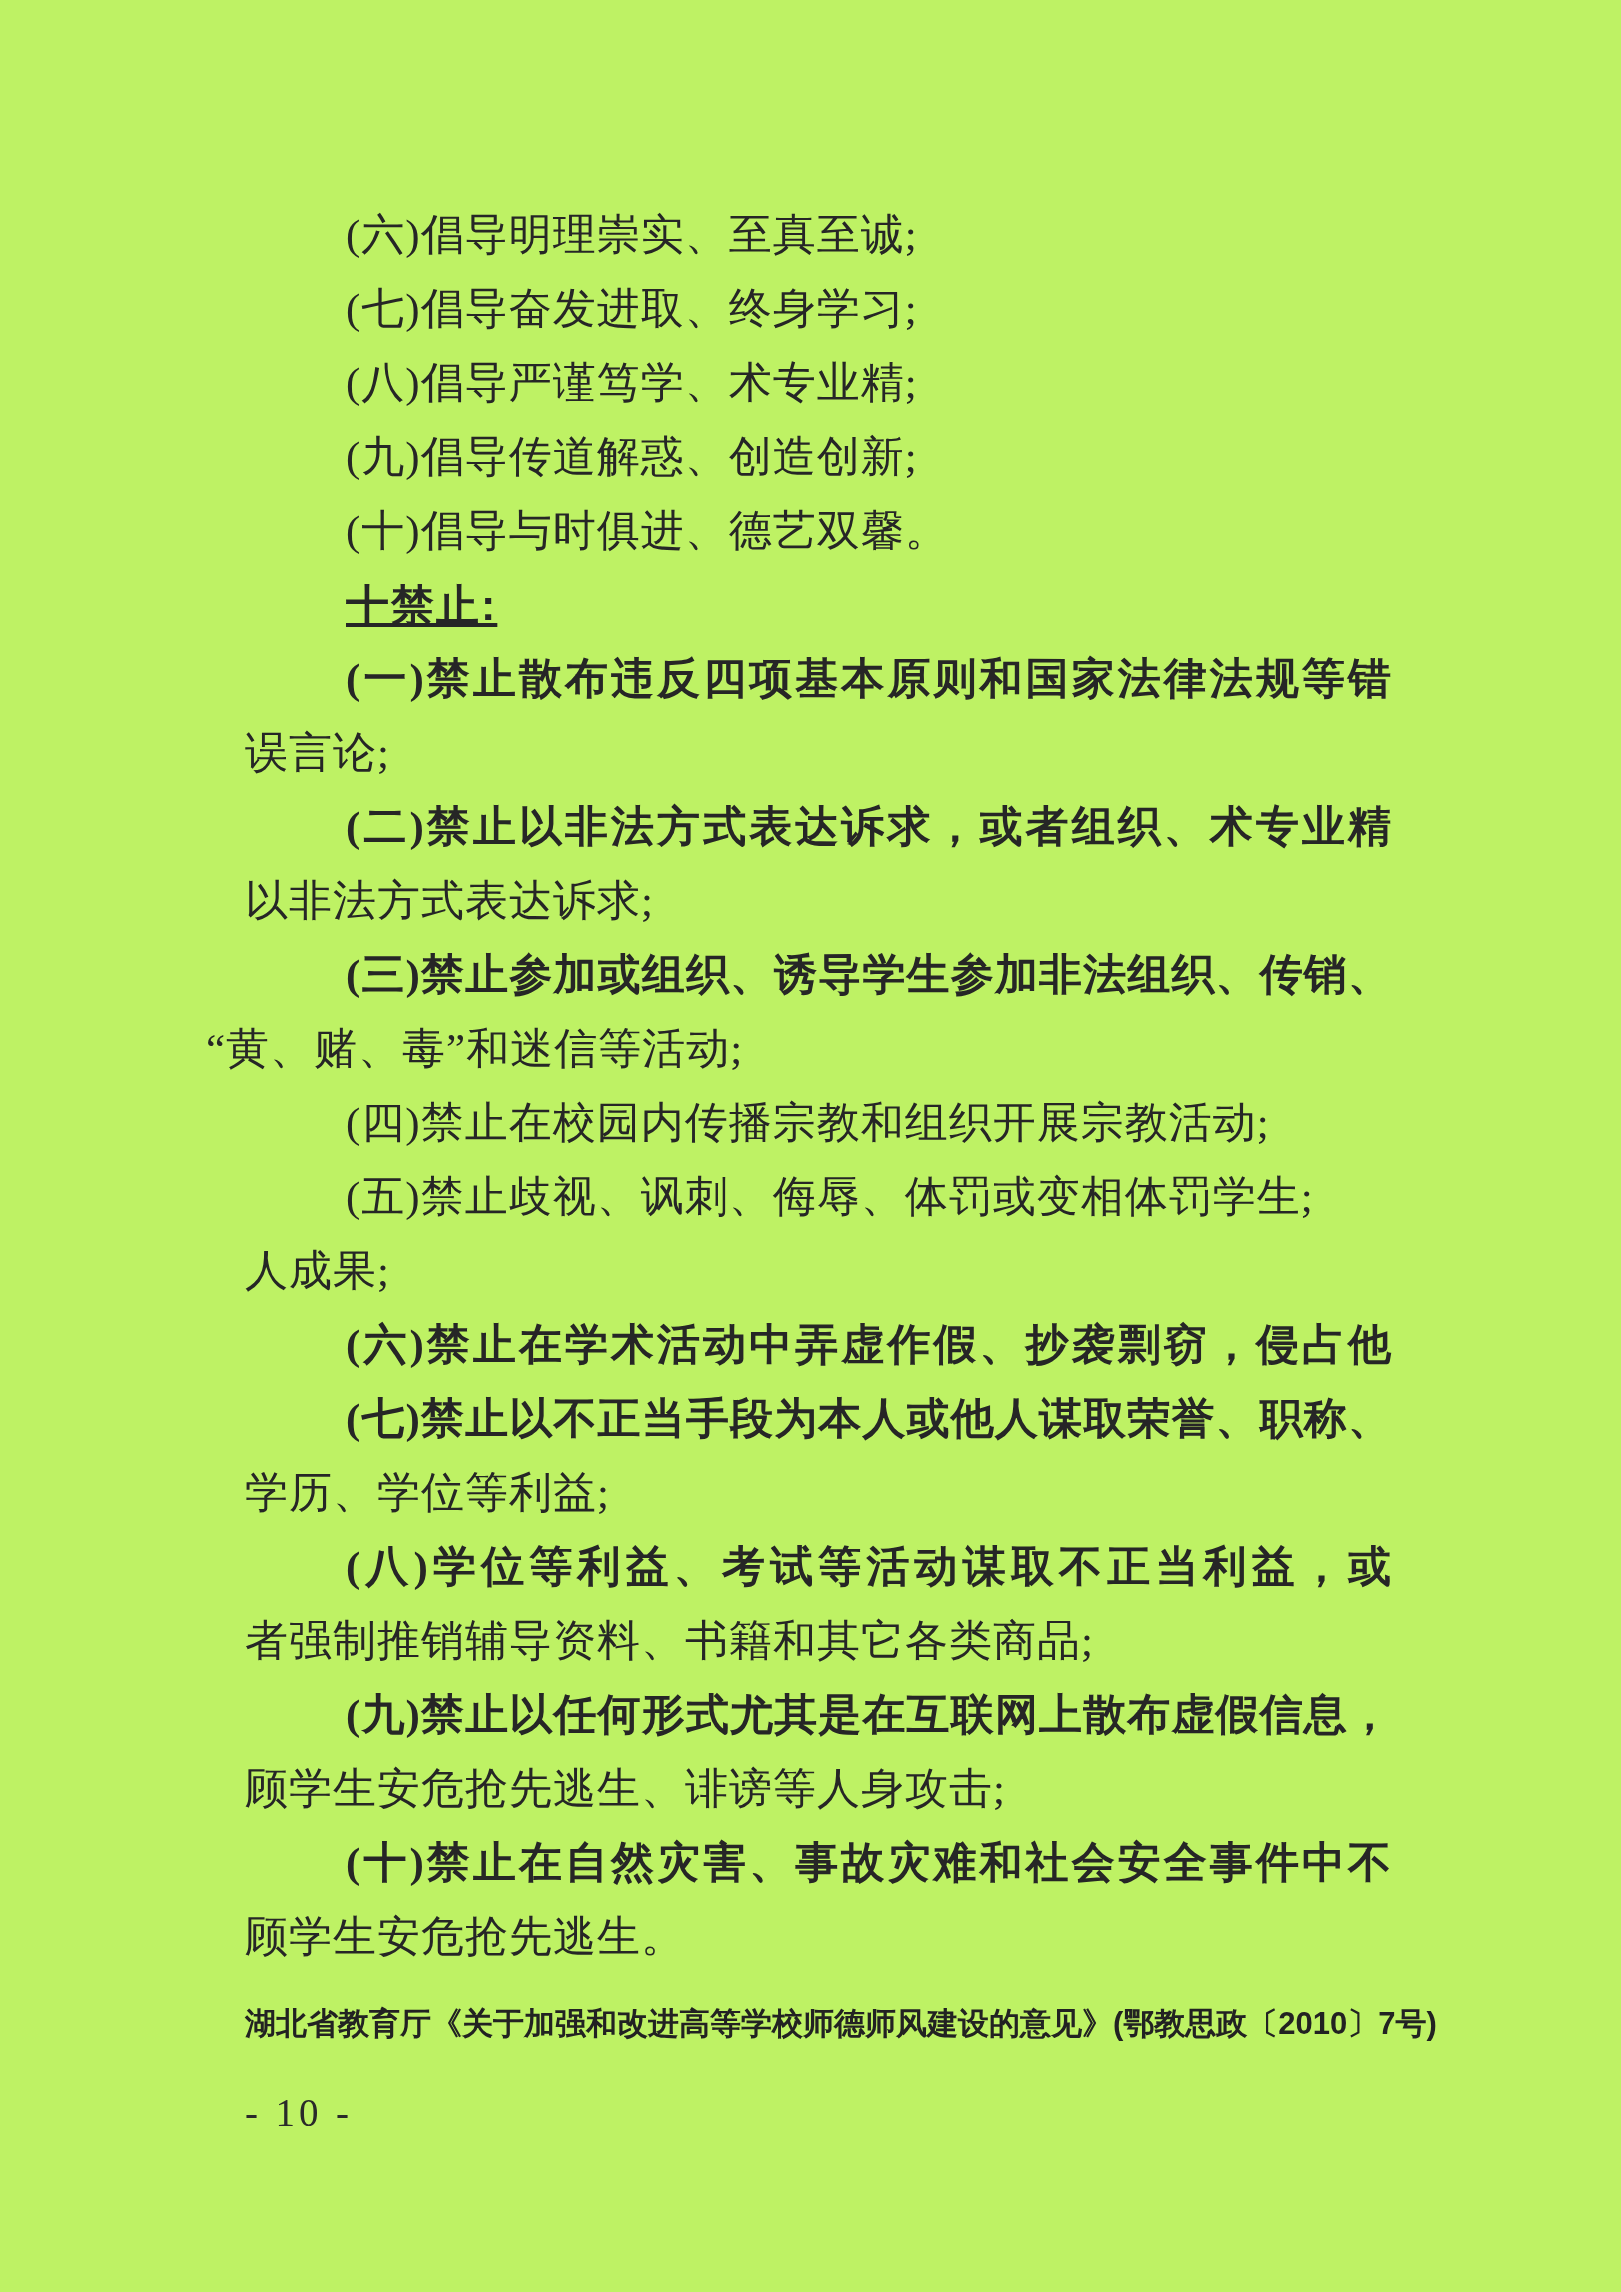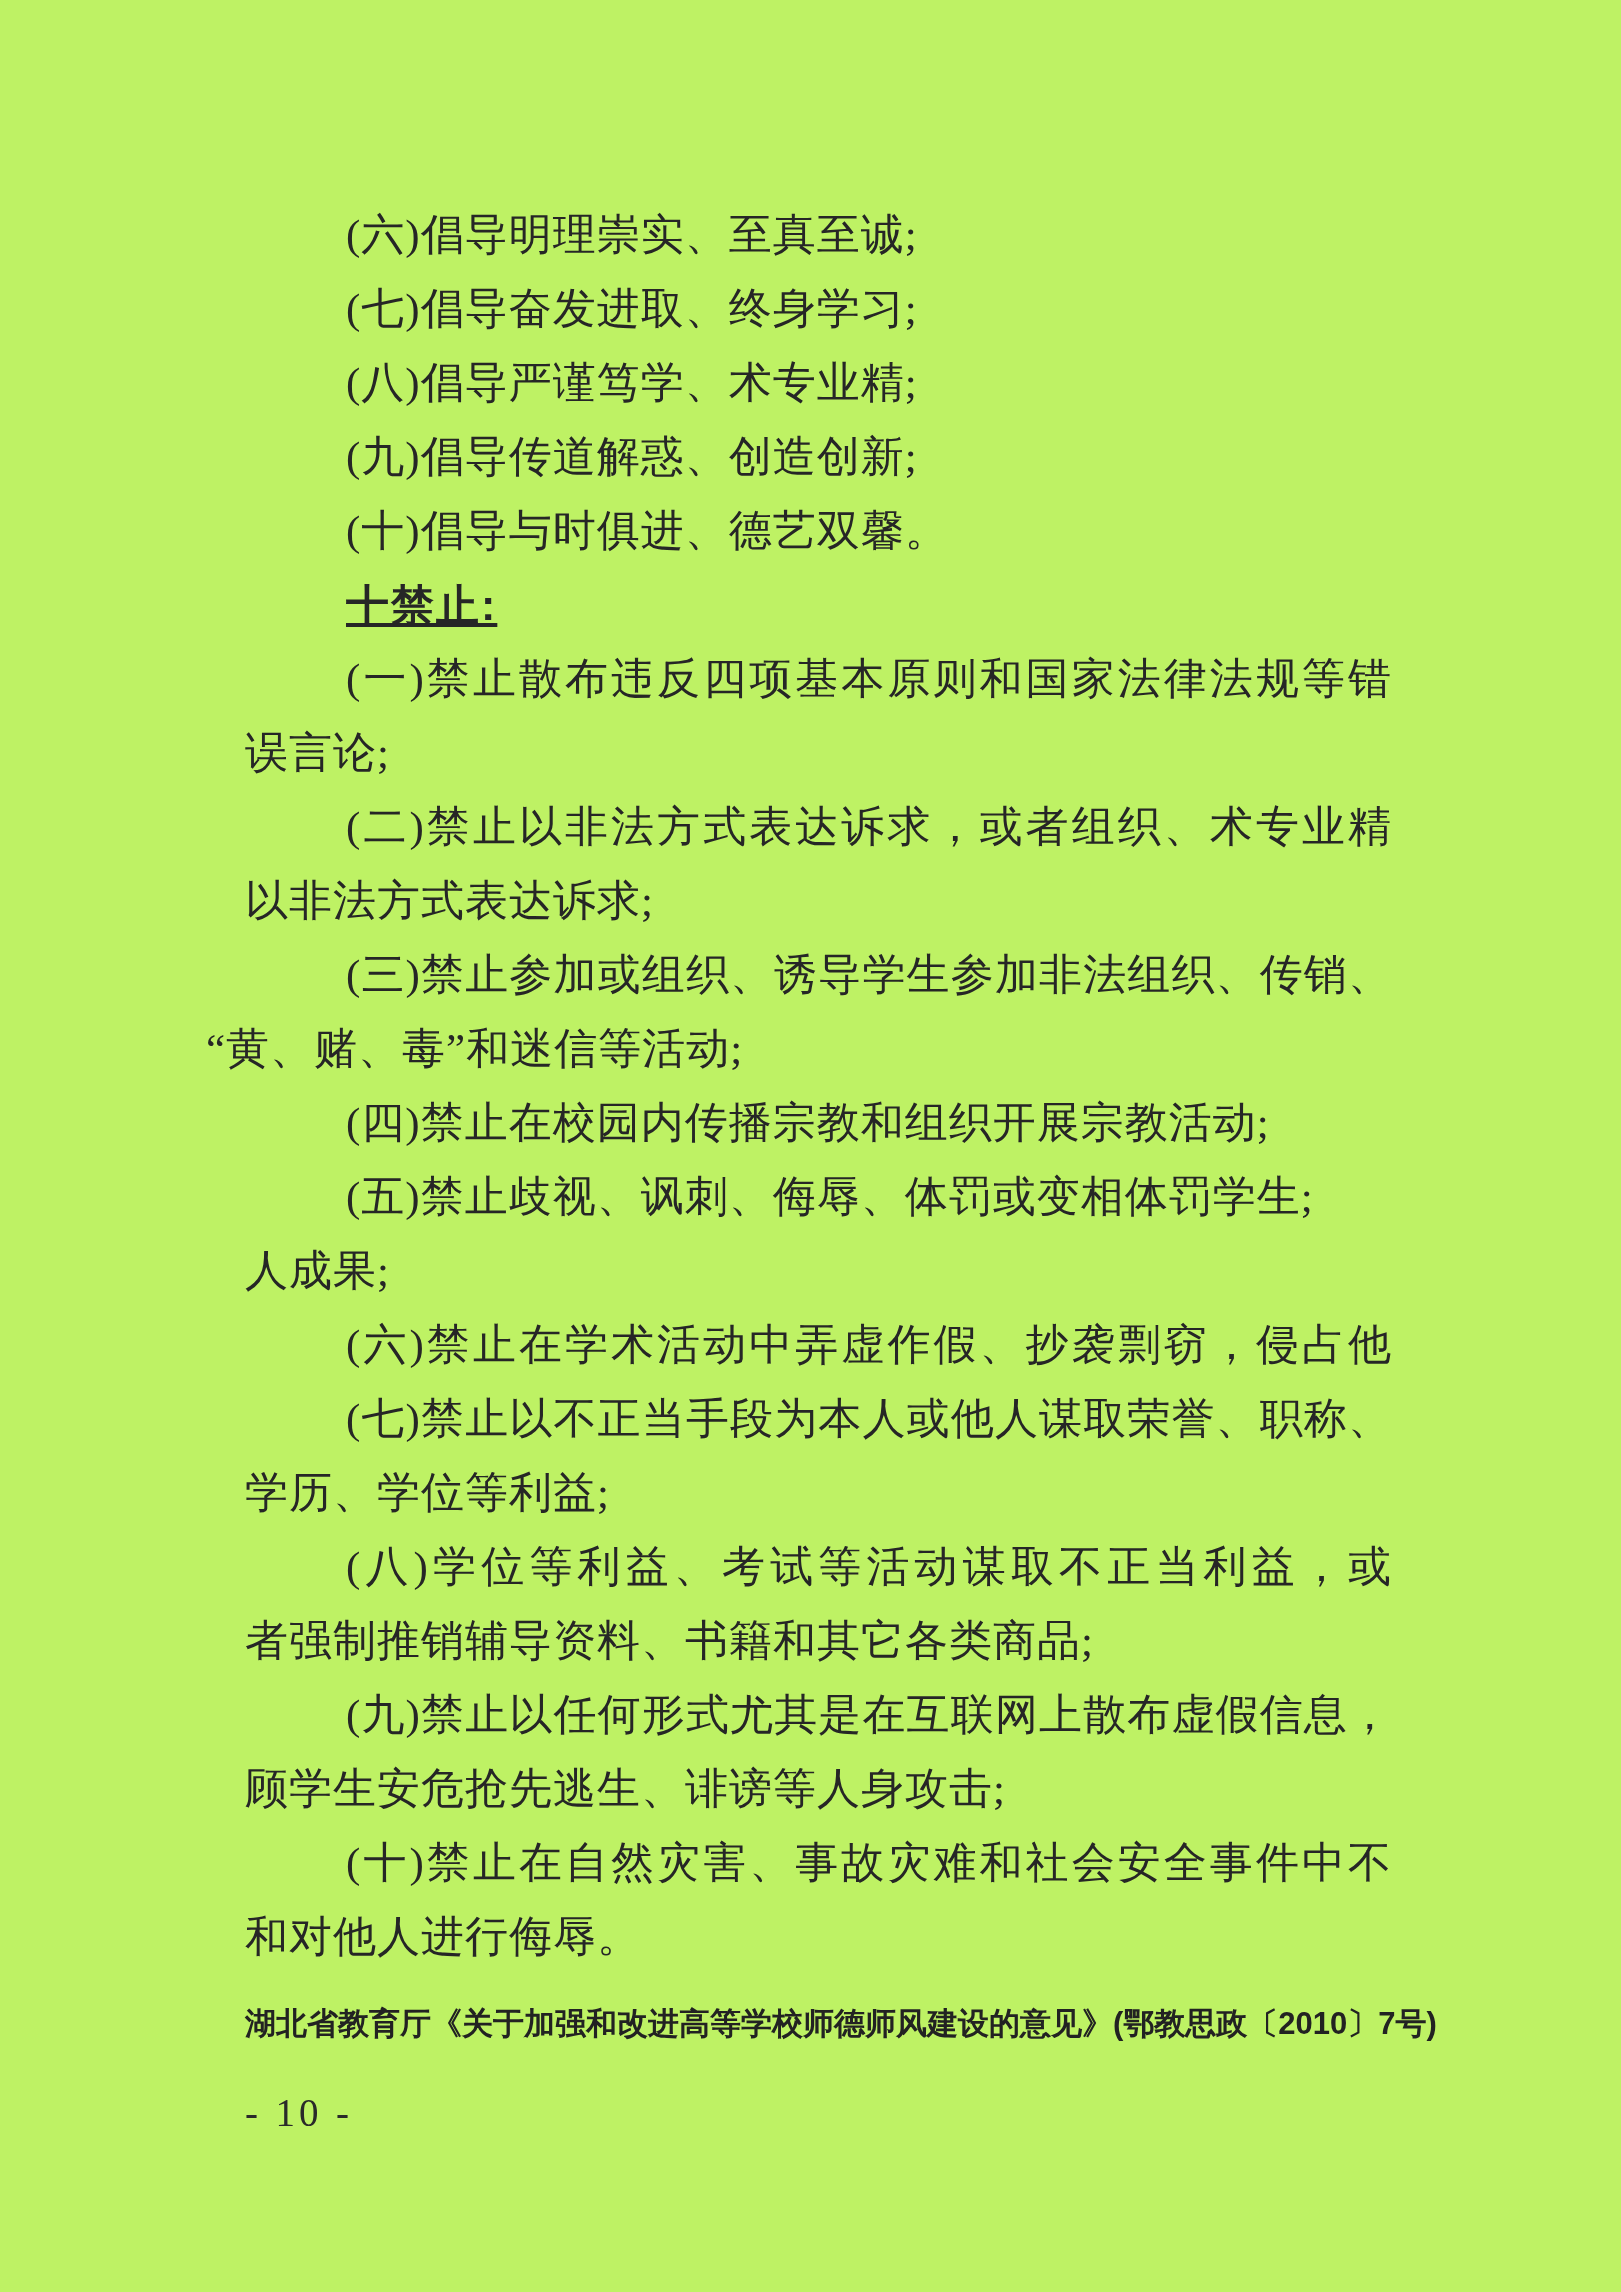--- a/index.html
+++ b/index.html
@@ -29,20 +29,21 @@
     height: 74px;
     white-space: nowrap;
     letter-spacing: 1px;
   }
   .line.indent { text-indent: 101px; }
   .line.hang   { text-indent: -39px; }
   .line.full {
     white-space: normal;
     text-align: justify;
     text-align-last: justify;
+    font-weight: bold;
   }
   .line.heading {
     font-family: "Liberation Sans", "DejaVu Sans", sans-serif;
     font-weight: bold;
     letter-spacing: 2px;
     text-decoration: underline;
   }
   .footnote {
     margin-top: 27.4px;
     font-size: 31px;
@@ -84,20 +85,20 @@
     <div class="line indent">(五)禁止歧视、讽刺、侮辱、体罚或变相体罚学生;</div>
     <div class="line">人成果;</div>
     <div class="line indent full">(六)禁止在学术活动中弄虚作假、抄袭剽窃，侵占他</div>
     <div class="line indent full">(七)禁止以不正当手段为本人或他人谋取荣誉、职称、</div>
     <div class="line">学历、学位等利益;</div>
     <div class="line indent full">(八)学位等利益、考试等活动谋取不正当利益，或</div>
     <div class="line">者强制推销辅导资料、书籍和其它各类商品;</div>
     <div class="line indent full">(九)禁止以任何形式尤其是在互联网上散布虚假信息，</div>
     <div class="line">顾学生安危抢先逃生、诽谤等人身攻击;</div>
     <div class="line indent full">(十)禁止在自然灾害、事故灾难和社会安全事件中不</div>
-    <div class="line">和对他人进行侮辱。</div>
+    <div class="line">顾学生安危抢先逃生。</div>
 
     <div class="footnote">湖北省教育厅《关于加强和改进高等学校师德师风建设的意见》(鄂教思政〔2010〕7号)</div>
     <div class="pagenum">- 10 -</div>
 
   </div>
 </div>
 
 
 </body></html>

